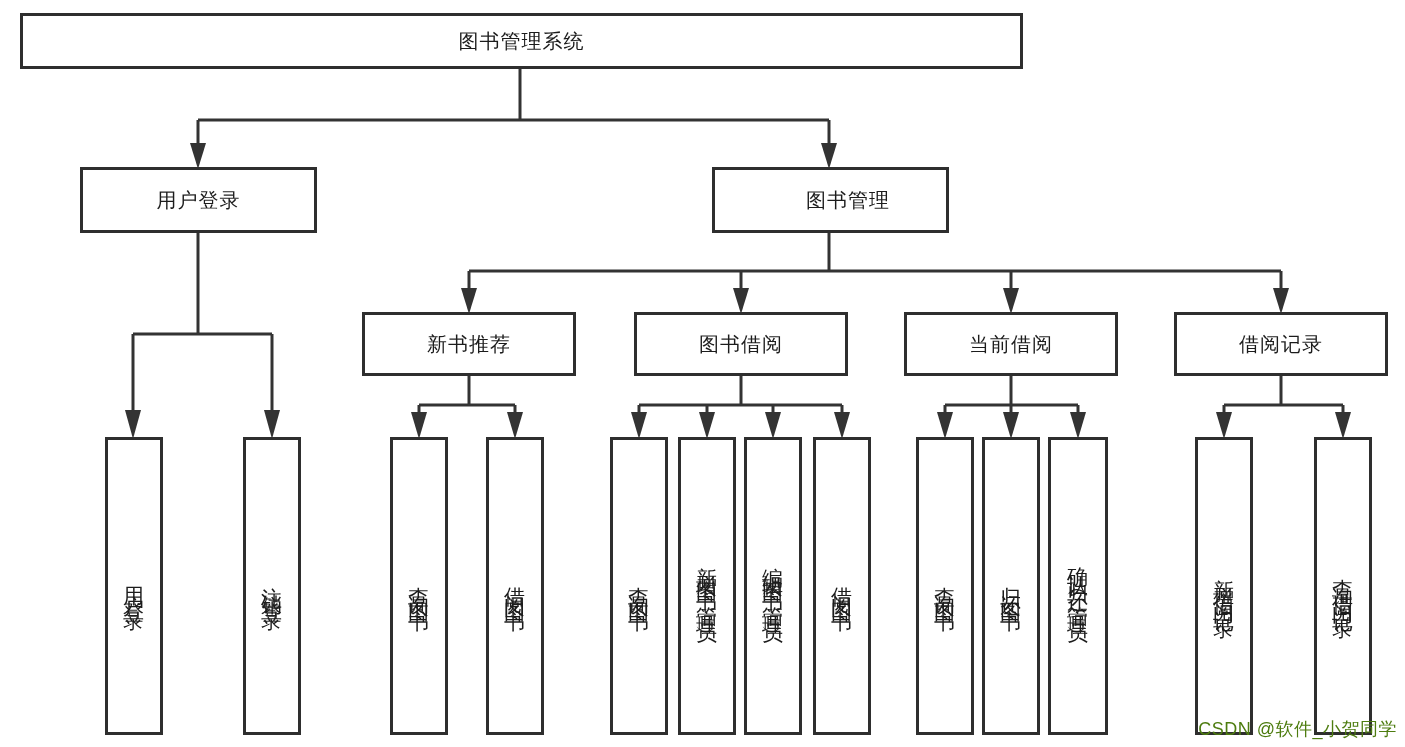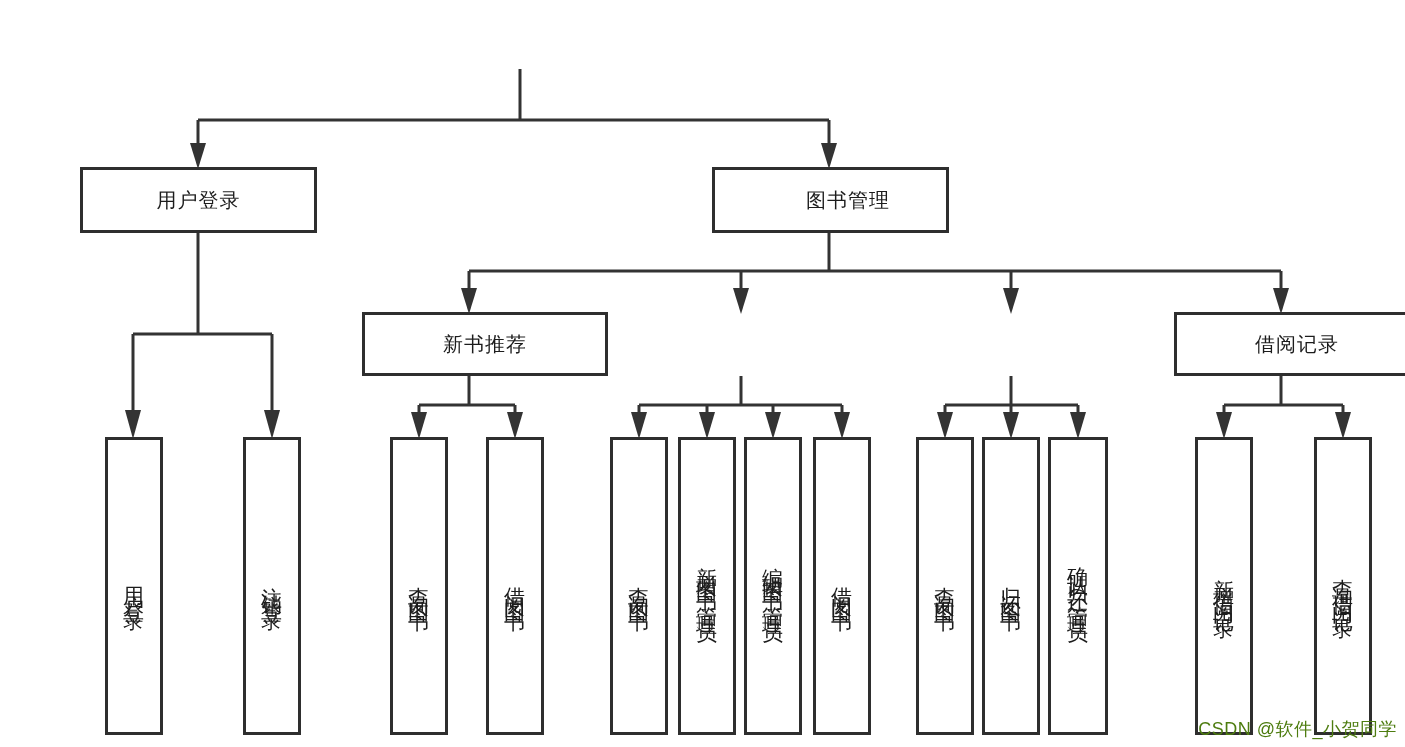--- a/index.html
+++ b/index.html
@@ -31,21 +31,21 @@
     align-items: center;
     justify-content: center;
     color: #1c1c1c;
     z-index: 2;
   }
   .hbox { font-size: 20px; letter-spacing: 1px; }
   .root-box   { left: 20px;  top: 13px;  width: 1003px; height: 56px; }
   .lvl2-box   { top: 167px; height: 66px; width: 237px; }
   .b-userlogin { left: 80px; }
   .b-bookmgmt  { left: 712px; padding-left: 35px; }
-  .lvl3-box   { top: 312px; height: 64px; width: 246px; }
+  .lvl3-box   { top: 312px; height: 64px; width: 214px; }
   .b-newbook  { left: 362px; }
   .b-borrow   { left: 634px; }
   .b-current  { left: 904px; }
   .b-records  { left: 1174px; }
   .leaf {
     top: 437px;
     height: 298px;
     width: 58px;
   }
   .leaf .vtext {
@@ -153,31 +153,40 @@
     <g stroke="#333333" stroke-width="3" fill="#333333">
       <path d="M1281,376 V405" fill="none"></path>
       <path d="M1224,405 H1343" fill="none"></path>
       <path d="M1224,405 V414" fill="none"></path>
       <polygon points="1224,439 1216,412 1232,412" stroke="none"></polygon>
       <path d="M1343,405 V414" fill="none"></path>
       <polygon points="1343,439 1335,412 1351,412" stroke="none"></polygon>
     </g>
   </svg>
 
+  <div class="box hbox root-box">
+    <span>图书管理系统</span>
+  </div>
 
   <div class="box hbox lvl2-box b-userlogin">
     <span>用户登录</span>
   </div>
   <div class="box hbox lvl2-box b-bookmgmt">
     <span>图书管理</span>
   </div>
 
   <div class="box hbox lvl3-box b-newbook">
     <span>新书推荐</span>
   </div>
+  <div class="box hbox lvl3-box b-borrow">
+    <span>图书借阅</span>
+  </div>
+  <div class="box hbox lvl3-box b-current">
+    <span>当前借阅</span>
+  </div>
   <div class="box hbox lvl3-box b-records">
     <span>借阅记录</span>
   </div>
 
   <div class="box leaf l1">
     <span class="vtext">用户登录</span>
   </div>
   <div class="box leaf l2">
     <span class="vtext">注销登录</span>
   </div>

